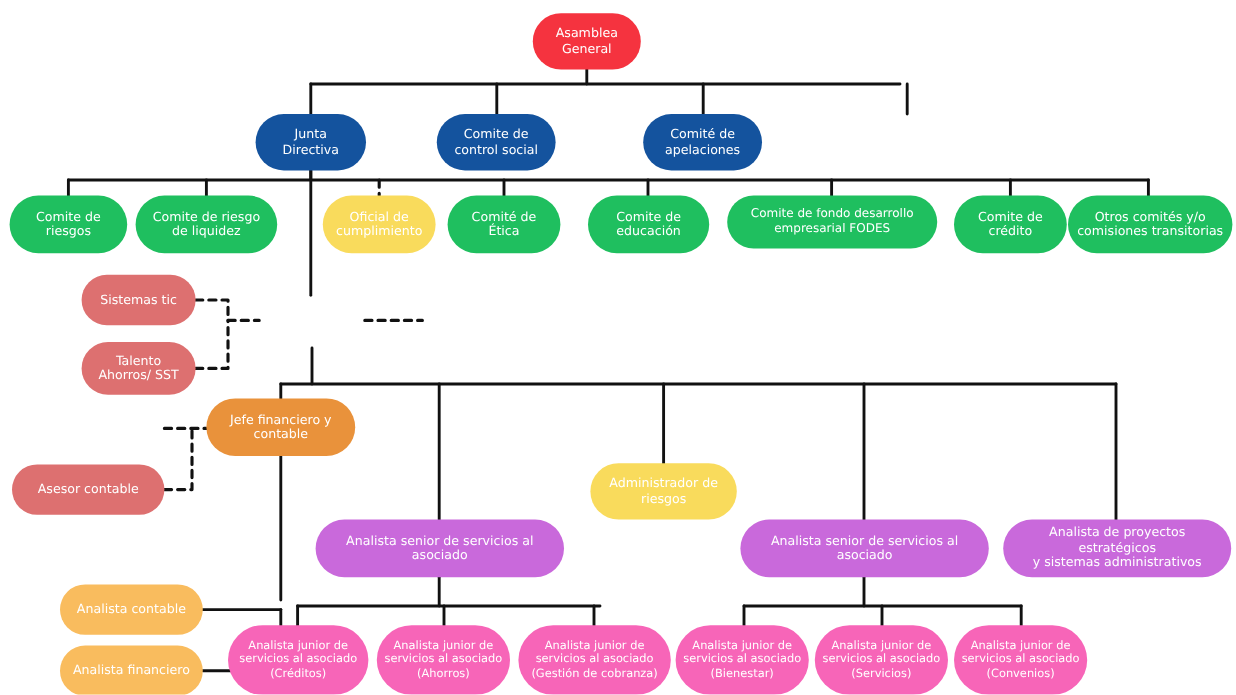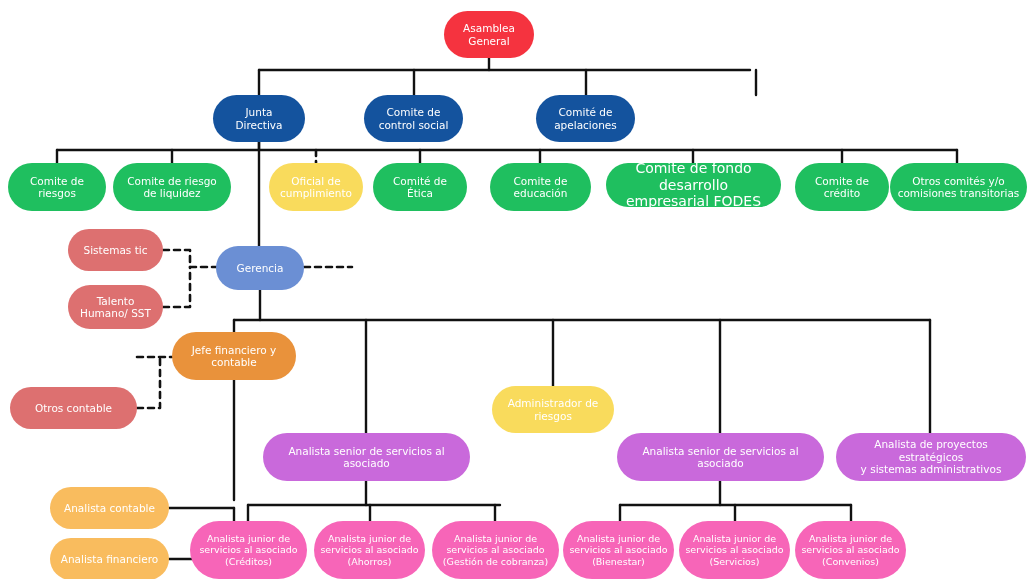--- a/index.html
+++ b/index.html
@@ -98,31 +98,30 @@
     <div class="node" style="left: 8px; top: 163px; width: 98px; height: 48px; background: rgb(31, 191, 95); font-size: 10.5px; color: rgb(255, 255, 255);"><span>Comite de
 riesgos</span></div>
     <div class="node" style="left: 113px; top: 163px; width: 118px; height: 48px; background: rgb(31, 191, 95); font-size: 10.5px; color: rgb(255, 255, 255);"><span>Comite de riesgo
 de liquidez</span></div>
     <div class="node" style="left: 269px; top: 163px; width: 94px; height: 48px; background: rgb(249, 219, 92); font-size: 10.5px; color: rgb(255, 255, 255);"><span>Oficial de
 cumplimiento</span></div>
     <div class="node" style="left: 373px; top: 163px; width: 94px; height: 48px; background: rgb(31, 191, 95); font-size: 10.5px; color: rgb(255, 255, 255);"><span>Comité de
 Ética</span></div>
     <div class="node" style="left: 490px; top: 163px; width: 101px; height: 48px; background: rgb(31, 191, 95); font-size: 10.5px; color: rgb(255, 255, 255);"><span>Comite de
 educación</span></div>
-    <div class="node" style="left: 606px; top: 163px; width: 175px; height: 44px; background: rgb(31, 191, 95); font-size: 14px; color: rgb(255, 255, 255);"><span>Comite de fondo desarrollo
+    <div class="node" style="left: 606px; top: 163px; width: 175px; height: 44px; background: rgb(31, 191, 95); font-size: 10px; color: rgb(255, 255, 255);"><span>Comite de fondo desarrollo
 empresarial FODES</span></div>
     <div class="node" style="left: 795px; top: 163px; width: 94px; height: 48px; background: rgb(31, 191, 95); font-size: 10.5px; color: rgb(255, 255, 255);"><span>Comite de
 crédito</span></div>
     <div class="node" style="left: 890px; top: 163px; width: 137px; height: 48px; background: rgb(31, 191, 95); font-size: 10.5px; color: rgb(255, 255, 255);"><span>Otros comités y/o
 comisiones transitorias</span></div>
     <div class="node" style="left: 68px; top: 229px; width: 95px; height: 42px; background: rgb(221, 112, 112); font-size: 10.5px; color: rgb(255, 255, 255); text-align: center;"><span>Sistemas tic</span></div>
     <div class="node" style="left: 68px; top: 285px; width: 95px; height: 44px; background: rgb(221, 112, 112); font-size: 10.5px; color: rgb(255, 255, 255);"><span>Talento
-Humano/ SST</span></div>
-    <div class="node" style="left: 216px; top: 246px; width: 88px; height: 44px; background: rgb(107, 143, 212); font-size: 10.5px; color: rgb(255, 255, 255);"><span>Gerencia</span></div>
-    <div class="node" style="left: 10px; top: 387px; width: 127px; height: 42px; background: rgb(221, 112, 112); font-size: 10.5px; color: rgb(255, 255, 255);"><span>Otros contable</span></div>
+Ahorros/ SST</span></div>
+    <div class="node" style="left: 10px; top: 387px; width: 127px; height: 42px; background: rgb(221, 112, 112); font-size: 10.5px; color: rgb(255, 255, 255);"><span>Asesor contable</span></div>
     <div class="node" style="left: 172px; top: 332px; width: 124px; height: 48px; background: rgb(233, 146, 59); font-size: 10.5px; color: rgb(255, 255, 255); align-items: center;"><span>Jefe financiero y
 contable</span></div>
     <div class="node" style="left: 492px; top: 386px; width: 122px; height: 47px; background: rgb(249, 219, 92); font-size: 10.5px; color: rgb(255, 255, 255);"><span>Administrador de
 riesgos</span></div>
     <div class="node" style="left: 263px; top: 433px; width: 207px; height: 48px; background: rgb(201, 105, 219); font-size: 10.5px; color: rgb(255, 255, 255);"><span>Analista senior de servicios al
 asociado</span></div>
     <div class="node" style="left: 617px; top: 433px; width: 207px; height: 48px; background: rgb(201, 105, 219); font-size: 10.5px; color: rgb(255, 255, 255);"><span>Analista senior de servicios al
 asociado</span></div>
     <div class="node" style="left: 836px; top: 433px; width: 190px; height: 48px; background: rgb(201, 105, 219); font-size: 10.5px; color: rgb(255, 255, 255);"><span>Analista de proyectos estratégicos
 y sistemas administrativos</span></div>

